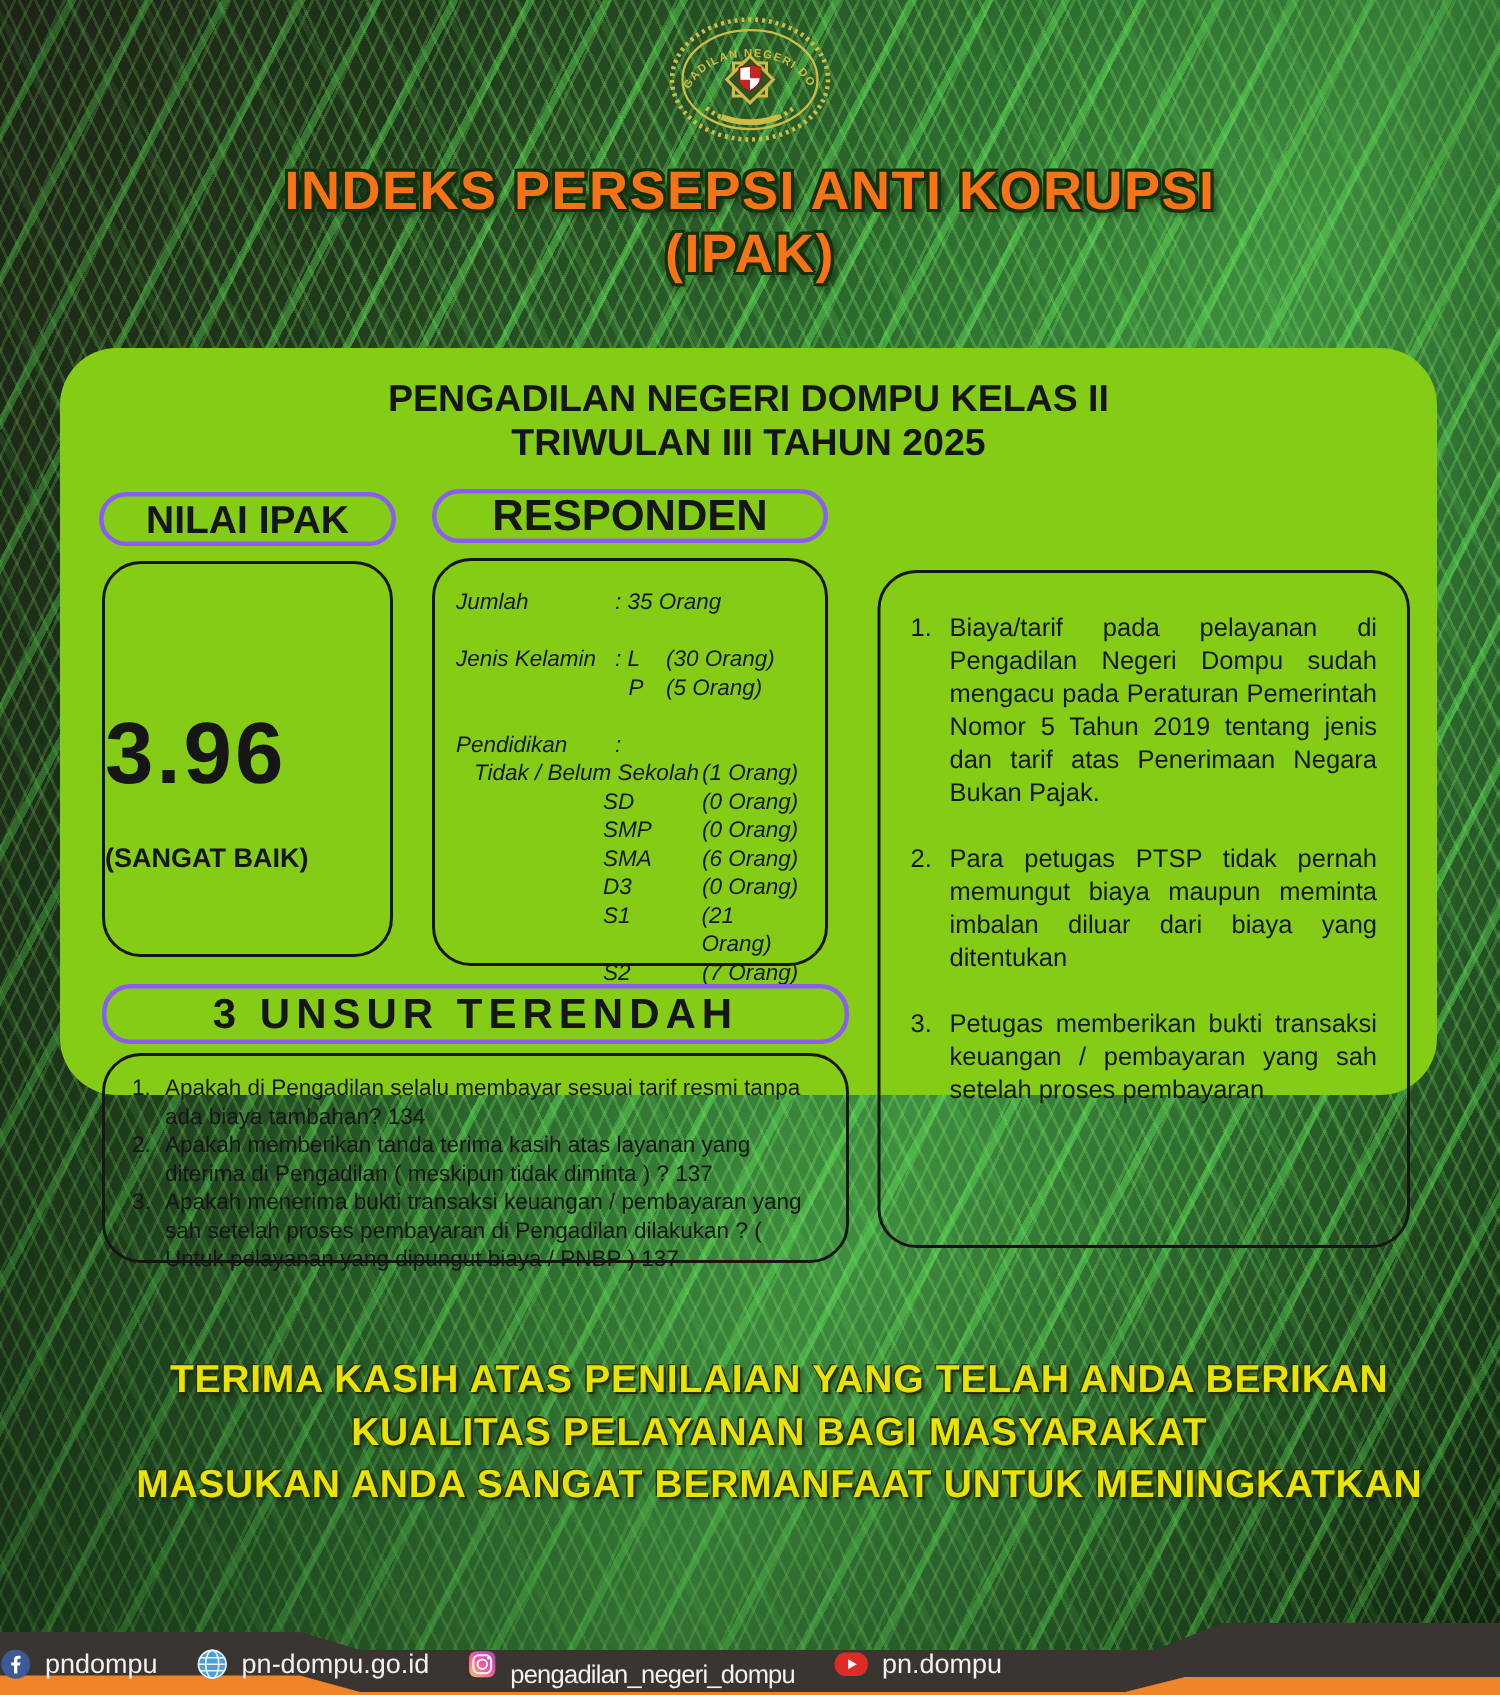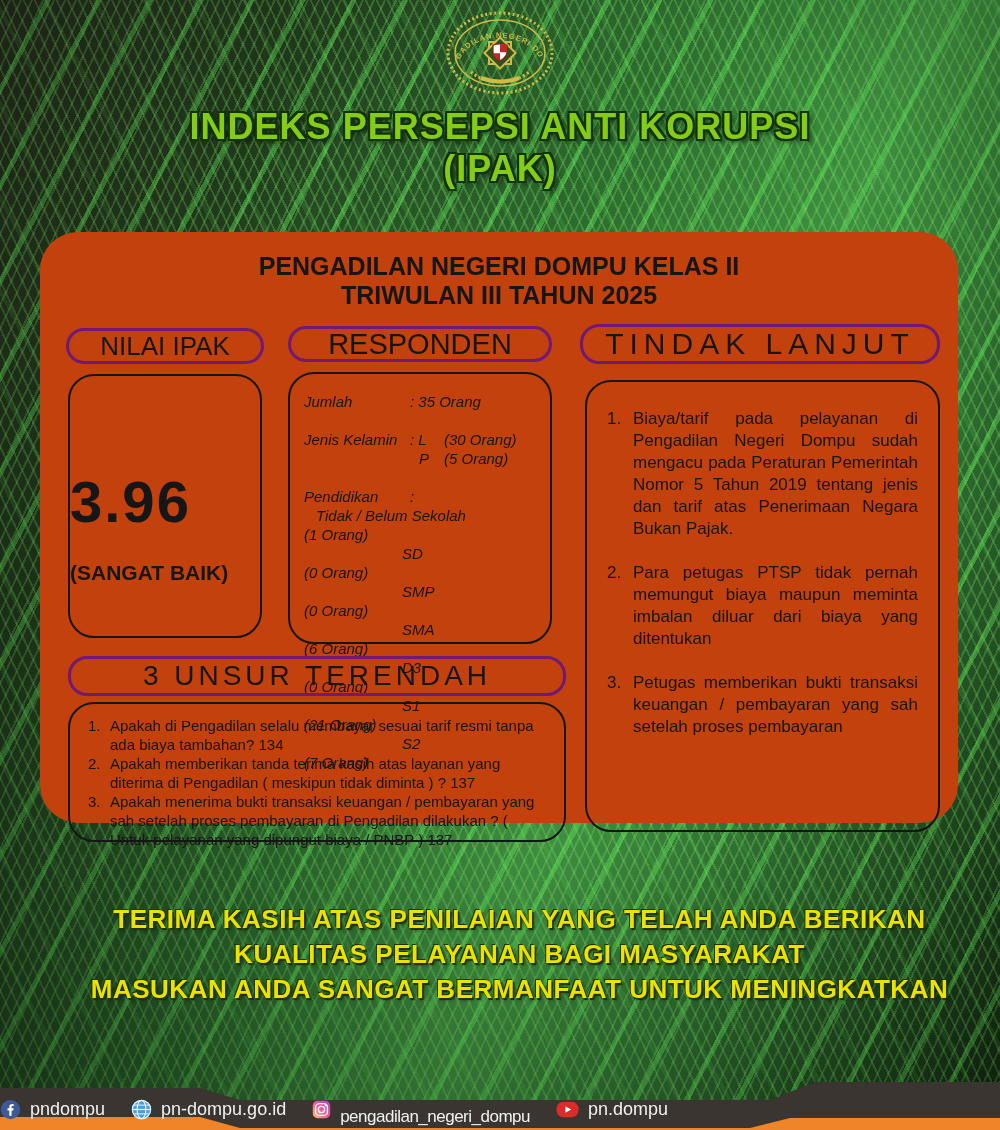--- a/index.html
+++ b/index.html
@@ -24,64 +24,64 @@
     position:absolute; inset:0;
     background: radial-gradient(ellipse at 60% 38%, rgba(0,0,0,0) 42%, rgba(0,0,0,0.42) 96%);
   }
 
   
   .logo { position:absolute; left:445px; top:10px; width:110px; height:86px; }
 
   
   .poster-title {
     position:absolute; left:0; top:106px; width:1000px;
-    text-align:center; color:#84cc16; font-weight:bold;
+    text-align:center; color:#f97316; font-weight:bold;
     font-size:36px; line-height:42px; letter-spacing:1px;
     text-shadow:
       2px 0 0 #14320a, -2px 0 0 #14320a, 0 2px 0 #14320a, 0 -2px 0 #14320a,
       2px 2px 0 #14320a, -2px -2px 0 #14320a, 2px -2px 0 #14320a, -2px 2px 0 #14320a,
       4px 4px 4px rgba(0,0,0,0.45);
   }
 
   
   .card {
-    position:absolute; left:40px; top:232px; width:918px; height:591px;
-    background:#c2410c; border-radius:38px;
+    position:absolute; left:40px; top:232px; width:918px; height:498px;
+    background:#84cc16; border-radius:38px;
     color:#161616;
   }
   .card-heading {
     position:absolute; left:0; top:20px; width:100%;
     text-align:center; font-weight:bold; font-size:25px; line-height:29px;
   }
   .pill {
-    position:absolute; border:3px solid #701a75; border-radius:19px;
+    position:absolute; border:3px solid #8b5cf6; border-radius:19px;
     display:flex; align-items:center; justify-content:center;
-    font-weight:normal; background:transparent;
+    font-weight:bold; background:transparent;
   }
   .panel {
     position:absolute; border:2.5px solid #161616; border-radius:26px;
   }
 
   
   .nilai-pill  { left:26px;  top:96px;  width:198px; height:36px; font-size:26px; }
   .nilai-panel { left:28px;  top:142px; width:194px; height:264px;
                  display:flex; flex-direction:column; align-items:flex-start; justify-content:center; }
   .score { font-size:58px; font-weight:bold; letter-spacing:2px; margin-top:40px; }
-  .score-cat { font-size:21px; font-weight:bold; margin-top:26px; }
+  .score-cat { font-size:18px; font-weight:bold; margin-top:26px; }
 
   
   .resp-pill  { left:248px; top:94px;  width:264px; height:36px; font-size:29px; }
   .resp-panel { left:248px; top:140px; width:264px; height:272px;
                 padding:18px 10px 0 14px; font-size:15px; line-height:19px;font-style:italic; }
   .resp-row { display:flex; }
   .resp-label { width:106px; flex-shrink:0; }
   .jk-grid { display:grid; grid-template-columns:106px 34px auto; margin-top:19px; }
   .jk-p { padding-left:9px; }
   .pend-head { display:flex; margin-top:19px; }
-  .pend-row { display:flex;flex-direction:column; }
+  .pend-row { display:flex; }
   .pend-lvl { margin-left:98px; width:66px; }
   .pend-lvl-full { margin-left:12px; width:152px; }
   .pend-cnt { }
 
   
   .tindak-pill  { left:540px; top:92px;  width:360px; height:40px; font-size:30px; letter-spacing:6px; }
   .tindak-panel { left:545px; top:148px; width:355px; height:452px;
                   padding:26px 20px 0 14px; font-size:17px; line-height:22px; }
   .tindak-item { display:flex; margin-bottom:22px; }
   .tindak-num  { width:32px; flex-shrink:0; text-align:left; padding-left:6px; }
@@ -210,23 +210,20 @@
     <div class="pend-row">
       <span class="pend-lvl">S1</span>
       <span class="pend-cnt">(21 Orang)</span>
     </div>
     <div class="pend-row">
       <span class="pend-lvl">S2</span>
       <span class="pend-cnt">(7 Orang)</span>
     </div>
   </div>
 
-  <div class="pill tindak-pill">
-    <span>TINDAK LANJUT</span>
-  </div>
   <div class="panel tindak-panel">
     <div class="tindak-item">
       <span class="tindak-num">1.</span>
       <span class="tindak-text">Biaya/tarif pada pelayanan di Pengadilan Negeri Dompu sudah mengacu pada Peraturan Pemerintah Nomor 5 Tahun 2019 tentang jenis dan tarif atas Penerimaan Negara Bukan Pajak.</span>
     </div>
     <div class="tindak-item">
       <span class="tindak-num">2.</span>
       <span class="tindak-text">Para petugas PTSP tidak pernah memungut biaya maupun meminta imbalan diluar dari biaya yang ditentukan</span>
     </div>
     <div class="tindak-item">

